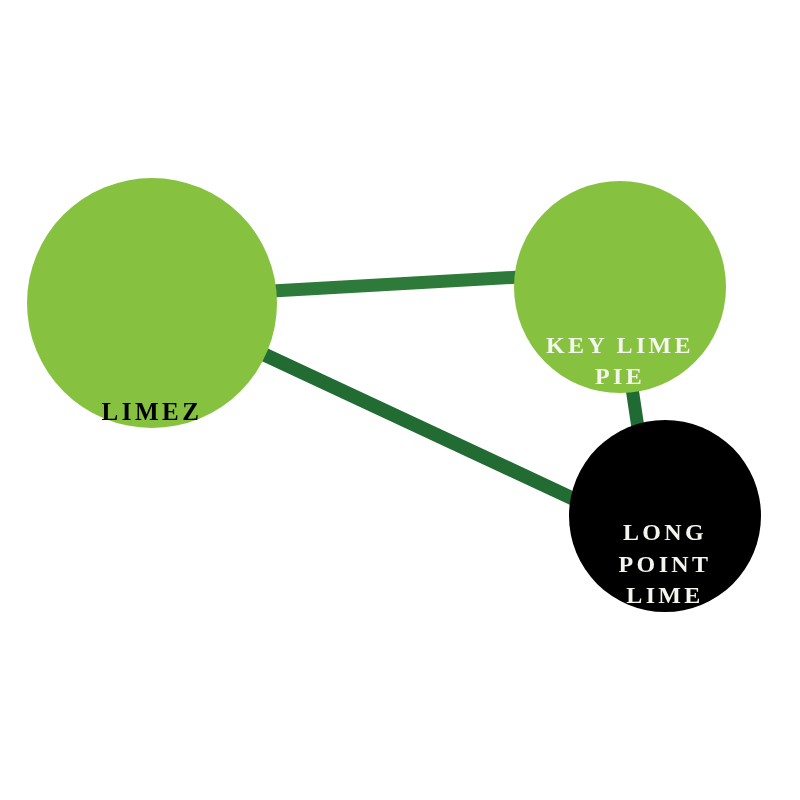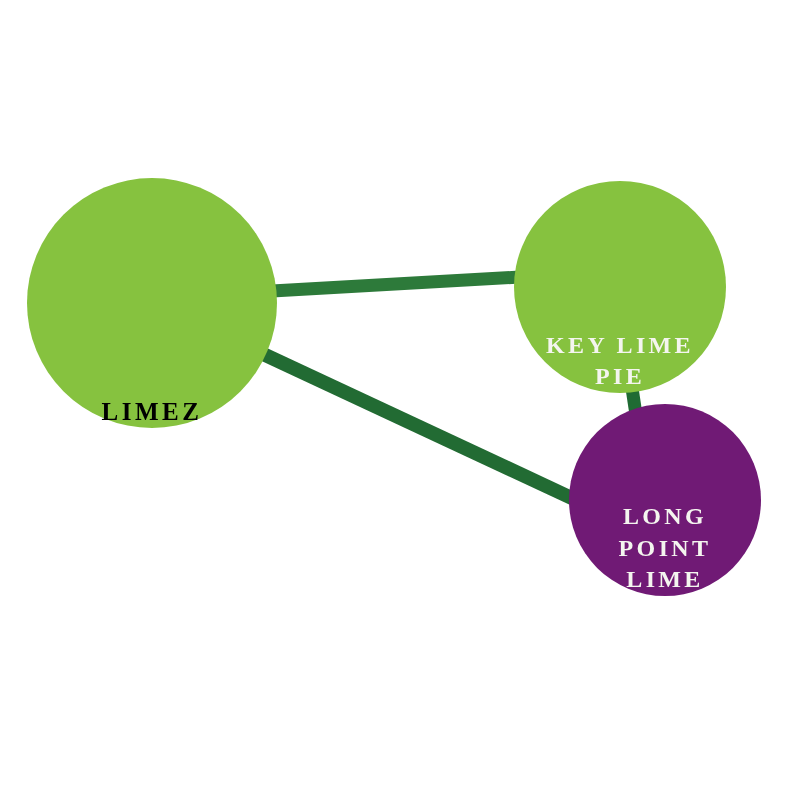--- a/index.html
+++ b/index.html
@@ -82,19 +82,19 @@
 
   <div class="node" id="node-limez" style="width: 250px; height: 250px; left: 27px; top: 178px; background: rgb(134, 194, 63);">
     <span class="node-label" style="color: #000000;">LIMEZ</span>
   </div>
 
   <div class="node" id="node-key-lime-pie" style="width: 212px; height: 212px; left: 514px; top: 181px; background: rgb(134, 194, 63);">
     <span class="node-label" style="color: rgb(244, 245, 239);">KEY LIME
 PIE</span>
   </div>
 
-  <div class="node" id="node-long-point-lime" style="width: 192px; height: 192px; left: 569px; top: 404px; background: #701a75;">
+  <div class="node" id="node-long-point-lime" style="width: 192px; height: 192px; left: 569px; top: 420px; background: #000000;">
     <span class="node-label" style="color: rgb(244, 245, 239);">LONG
 POINT
 LIME</span>
   </div>
 
 </div>
 
 </body></html>

